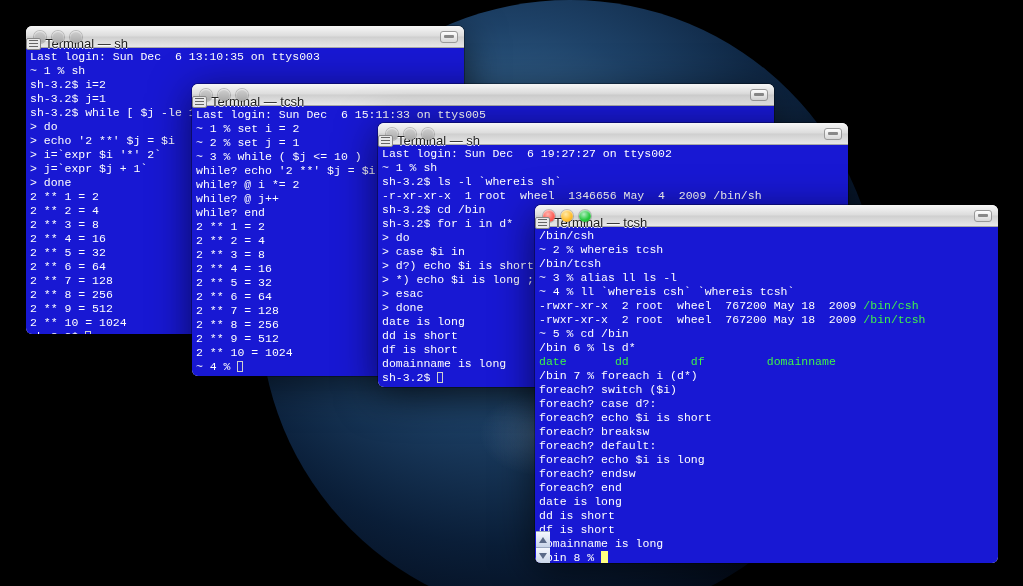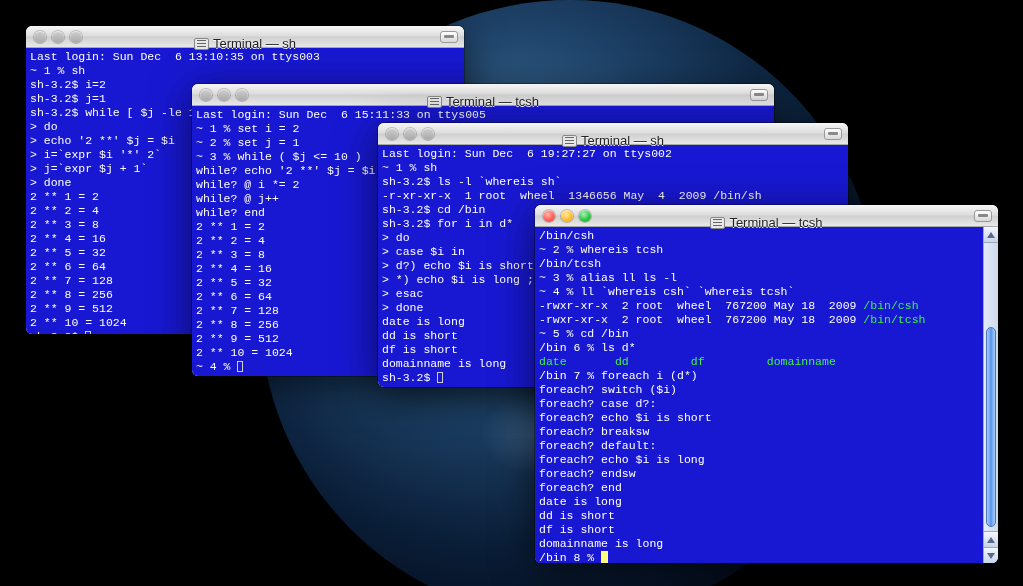--- a/index.html
+++ b/index.html
@@ -56,21 +56,20 @@
   .tbtn {
     width: 12px; height: 12px; border-radius: 50%;
     box-shadow: inset 0 1px 1px rgba(255,255,255,0.5), 0 0 0 1px rgba(0,0,0,0.2);
   }
   .tbtn.inactive { background: linear-gradient(#d0d0d0,#a8a8a8); }
   .tbtn.red    { background: radial-gradient(circle at 40% 35%, #ffb5b0, #ff5f56 55%, #e0443e); }
   .tbtn.yellow { background: radial-gradient(circle at 40% 35%, #ffe9a8, #ffbd2e 55%, #dea123); }
   .tbtn.green  { background: radial-gradient(circle at 40% 35%, #b0eec0, #27c93f 55%, #1aab29); }
   .title {
     flex: 1;
-    text-align: center;
     font: 400 13px/22px "Lucida Grande","Helvetica Neue",sans-serif;
     color: #222;
     text-shadow: 0 1px 0 #fff;
     margin-top: 14px;
   }
   .proxy-icon {
     width: 15px; height: 12px;
     background: #e8e8e8;
     border: 1px solid #888;
     border-radius: 2px;
@@ -207,21 +206,21 @@
     <div class="window" style="left: 535px; top: 205px; width: 463px;">
       <div class="titlebar">
         <div class="traffic">
           <div class="tbtn red"></div>
           <div class="tbtn yellow"></div>
           <div class="tbtn green"></div>
         </div>
         <div class="title"><span class="proxy-icon"></span><span>Terminal — tcsh</span></div>
         <div class="toggle"></div>
       </div>
-      <div class="termbody" style="height: 336px;">
+      <div class="termbody" style="height: 336px; flex-direction: column;">
         <div class="term"><div><span>/bin/csh</span></div><div><span>~ 2 % whereis tcsh</span></div><div><span>/bin/tcsh</span></div><div><span>~ 3 % alias ll ls -l</span></div><div><span>~ 4 % ll `whereis csh` `whereis tcsh`</span></div><div><span>-rwxr-xr-x  2 root  wheel  767200 May 18  2009 </span><span class="grn">/bin/csh</span></div><div><span>-rwxr-xr-x  2 root  wheel  767200 May 18  2009 </span><span class="grn">/bin/tcsh</span></div><div><span>~ 5 % cd /bin</span></div><div><span>/bin 6 % ls d*</span></div><div><span class="grn">date</span><span>       </span><span class="grn">dd</span><span>         </span><span class="grn">df</span><span>         </span><span class="grn">domainname</span></div><div><span>/bin 7 % foreach i (d*)</span></div><div><span>foreach? switch ($i)</span></div><div><span>foreach? case d?:</span></div><div><span>foreach? echo $i is short</span></div><div><span>foreach? breaksw</span></div><div><span>foreach? default:</span></div><div><span>foreach? echo $i is long</span></div><div><span>foreach? endsw</span></div><div><span>foreach? end</span></div><div><span>date is long</span></div><div><span>dd is short</span></div><div><span>df is short</span></div><div><span>domainname is long</span></div><div><span>/bin 8 % </span><span class="cursor"></span></div></div>
         <div class="scrollbar">
           <div class="sbarr up">
             <div class="tri up"></div>
           </div>
           <div class="thumb" style="top: 100px; height: 200px;"></div>
           <div class="sbarr down2">
             <div class="tri up"></div>
           </div>
           <div class="sbarr down">

